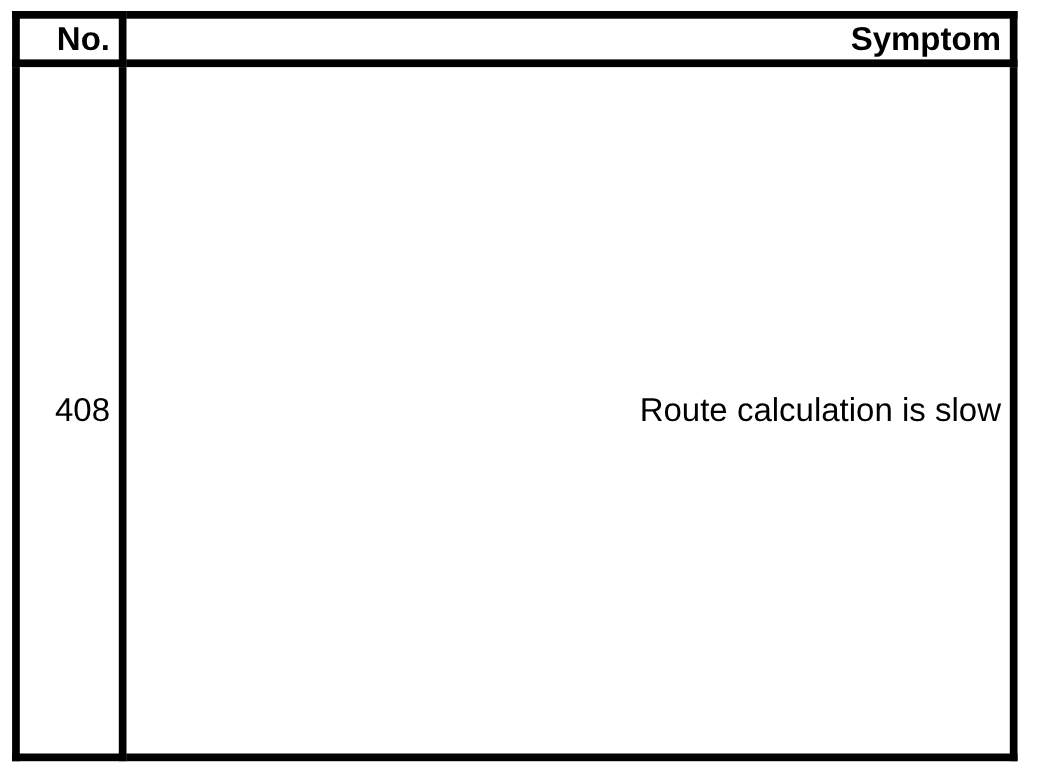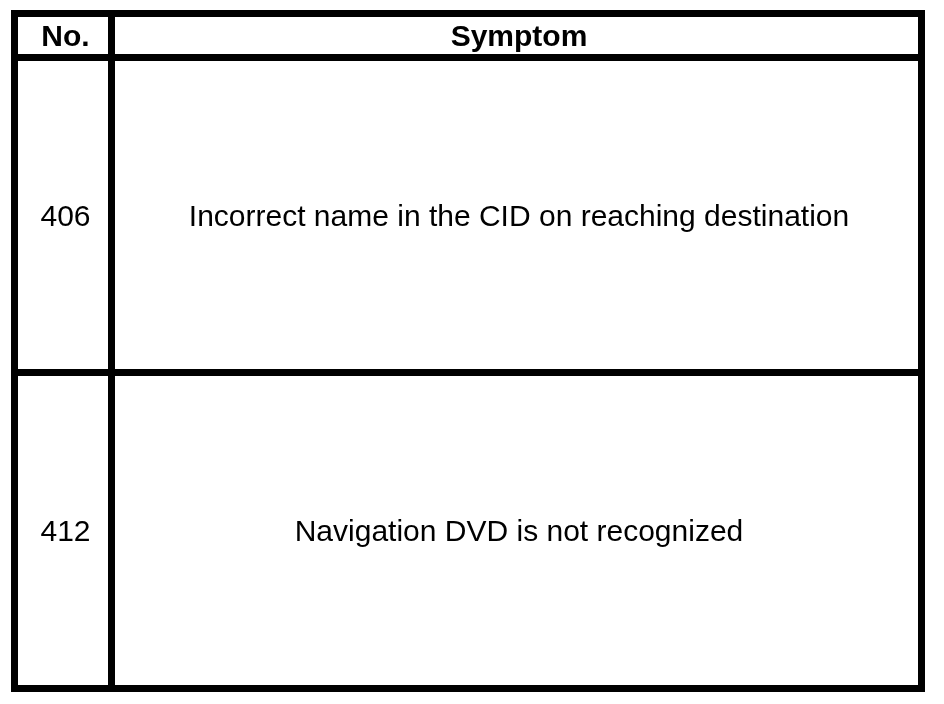--- a/index.html
+++ b/index.html
@@ -22,21 +22,21 @@
     height: 682px;
     border-collapse: collapse;
     table-layout: fixed;
   }
   .symptom-table th,
   .symptom-table td {
     border: 7px solid var(--border-color, #000000);
     background: var(--bg-color, #ffffff);
     color: var(--text-color, #000000);
     vertical-align: middle;
-    text-align: center;
+    text-align: right;
     padding: 2px 8px 0 13px;
     font-size: 30px;
     line-height: 1.15;
     white-space: nowrap;
     overflow: hidden;
   }
   .symptom-table th {
     font-weight: bold;
   }
   .col-no {
@@ -52,21 +52,17 @@
     <col>
   </colgroup>
   <thead>
     <tr>
       <th>No.</th>
       <th>Symptom</th>
     </tr>
   </thead>
   <tbody>
     <tr>
-      <td>406</td>
-      <td>Incorrect name in the CID on reaching destination</td>
-    </tr>
-    <tr>
-      <td>412</td>
-      <td>Navigation DVD is not recognized</td>
+      <td>408</td>
+      <td>Route calculation is slow</td>
     </tr>
   </tbody>
 </table>
 
 </body></html>

